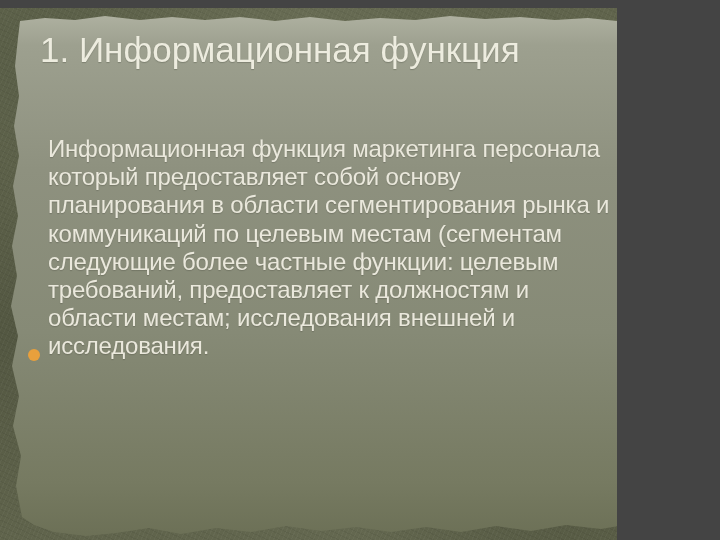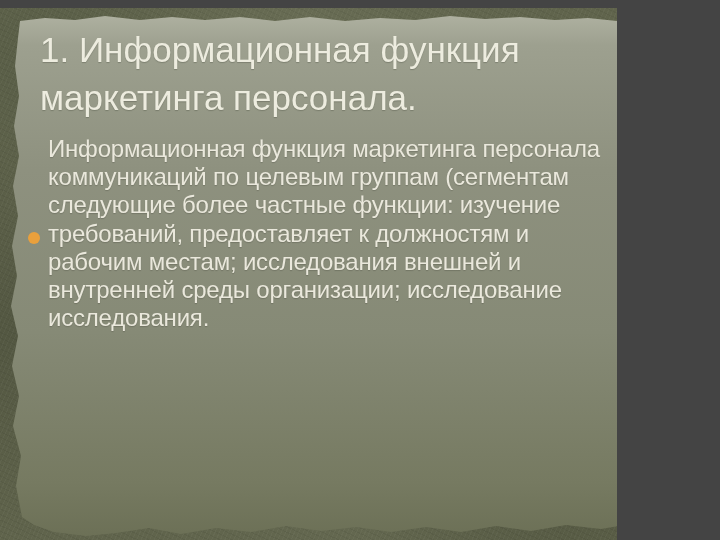--- a/index.html
+++ b/index.html
@@ -81,21 +81,21 @@
     color: #edecdf;
     font-size: 35px;
     line-height: 48px;
     text-shadow: 0 1px 1px rgba(40,42,32,0.25);
   }
   .title-line { display: block; white-space: nowrap; }
 
   .body-block {
     position: absolute;
     left: 28px; top: 127px; width: 672px;
-    display: flex; align-items: center;
+    display: flex; align-items: flex-end;
   }
   .bullet {
     flex: 0 0 auto;
     width: 12px; height: 12px;
     margin: 8px 8px 0 0;
     border-radius: 50%;
     background: #e9a03c;
   }
   .body-text {
     color: #eae8dc;
@@ -110,29 +110,29 @@
 <body>
 
 <div class="slide">
   <div class="bg"></div>
   <div class="paper-fringe"></div>
   <div class="paper"></div>
 
   <div class="title-block">
 
   <span class="title-line">1. Информационная функция</span>
-      <span class="title-line">маркетинга персонала.</span>
     </div>
 
   <div class="body-block">
     <span class="bullet"></span>
     <div class="body-text">
 
     <span class="body-line">Информационная функция маркетинга персонала</span>
-        <span class="body-line">коммуникаций по целевым группам (сегментам</span>
-        <span class="body-line">следующие более частные функции: изучение</span>
+        <span class="body-line">который предоставляет собой основу</span>
+        <span class="body-line">планирования в области сегментирования рынка и</span>
+        <span class="body-line">коммуникаций по целевым местам (сегментам</span>
+        <span class="body-line">следующие более частные функции: целевым</span>
         <span class="body-line">требований, предоставляет к должностям и</span>
-        <span class="body-line">рабочим местам; исследования внешней и</span>
-        <span class="body-line">внутренней среды организации; исследование</span>
+        <span class="body-line">области местам; исследования внешней и</span>
         <span class="body-line">исследования.</span>
       </div>
   </div>
 </div>
 
 </body></html>

